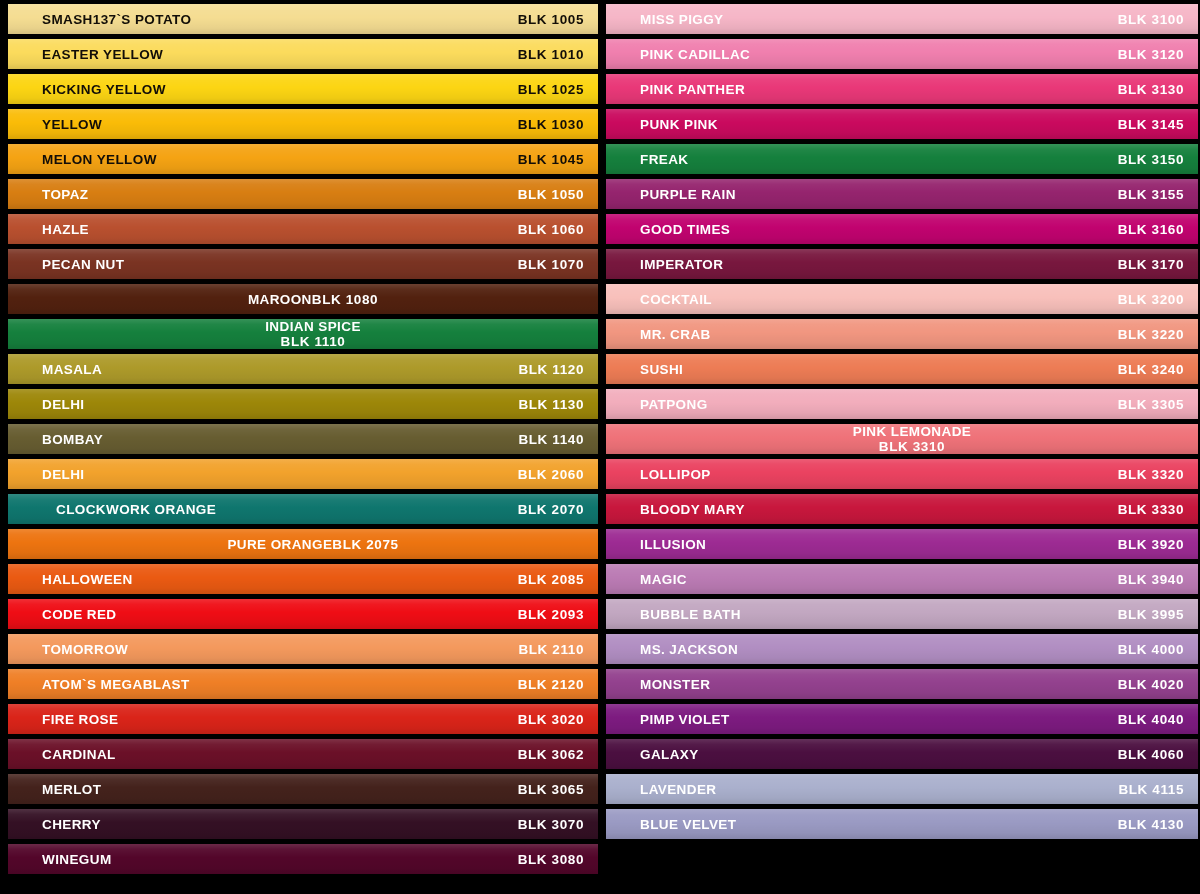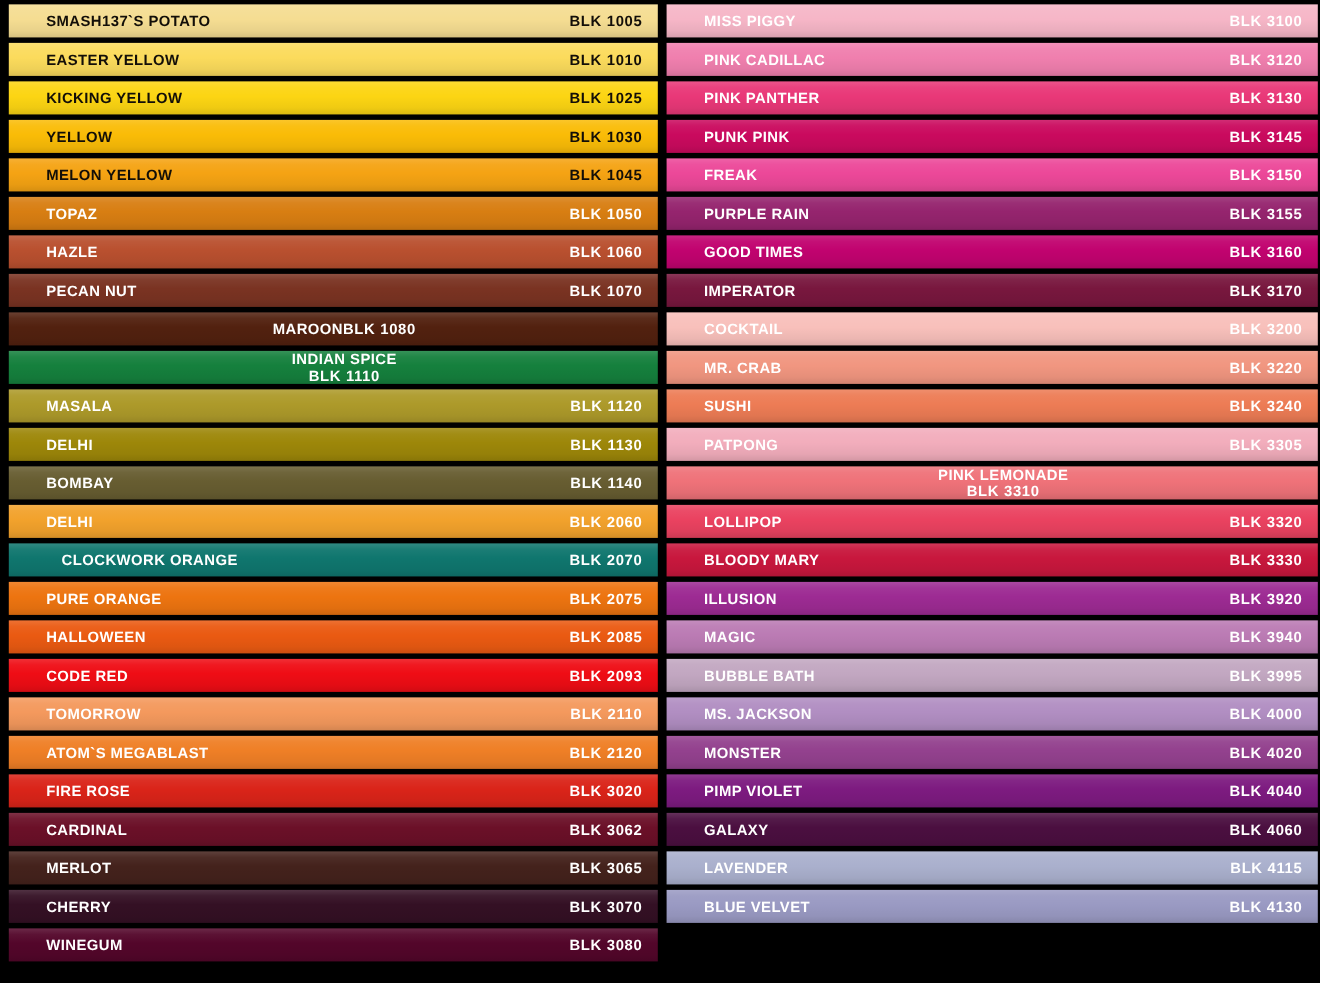--- a/index.html
+++ b/index.html
@@ -120,21 +120,21 @@
         <span class="sw-code">BLK 1140</span>
       </div>
       <div class="swatch txt-light" style="background: rgb(242, 162, 44);">
         <span class="sw-name">DELHI</span>
         <span class="sw-code">BLK 2060</span>
       </div>
       <div class="swatch txt-light" style="background: #0f766e; padding-left: 48px;">
         <span class="sw-name">CLOCKWORK ORANGE</span>
         <span class="sw-code">BLK 2070</span>
       </div>
-      <div class="swatch txt-light" style="background: rgb(237, 116, 16);">
+      <div class="swatch txt-light" style="background: rgb(237, 116, 16); justify-content: center;">
         <span class="sw-name">PURE ORANGE</span>
         <span class="sw-code">BLK 2075</span>
       </div>
       <div class="swatch txt-light" style="background: rgb(234, 90, 18);">
         <span class="sw-name">HALLOWEEN</span>
         <span class="sw-code">BLK 2085</span>
       </div>
       <div class="swatch txt-light" style="background: rgb(239, 13, 21);">
         <span class="sw-name">CODE RED</span>
         <span class="sw-code">BLK 2093</span>
@@ -178,21 +178,21 @@
         <span class="sw-code">BLK 3120</span>
       </div>
       <div class="swatch txt-light" style="background: rgb(233, 56, 120);">
         <span class="sw-name">PINK PANTHER</span>
         <span class="sw-code">BLK 3130</span>
       </div>
       <div class="swatch txt-light" style="background: rgb(202, 10, 94);">
         <span class="sw-name">PUNK PINK</span>
         <span class="sw-code">BLK 3145</span>
       </div>
-      <div class="swatch txt-light" style="background: #ec4899;">
+      <div class="swatch txt-light" style="background: #15803d;">
         <span class="sw-name">FREAK</span>
         <span class="sw-code">BLK 3150</span>
       </div>
       <div class="swatch txt-light" style="background: rgb(149, 36, 110);">
         <span class="sw-name">PURPLE RAIN</span>
         <span class="sw-code">BLK 3155</span>
       </div>
       <div class="swatch txt-light" style="background: rgb(193, 3, 111);">
         <span class="sw-name">GOOD TIMES</span>
         <span class="sw-code">BLK 3160</span>

